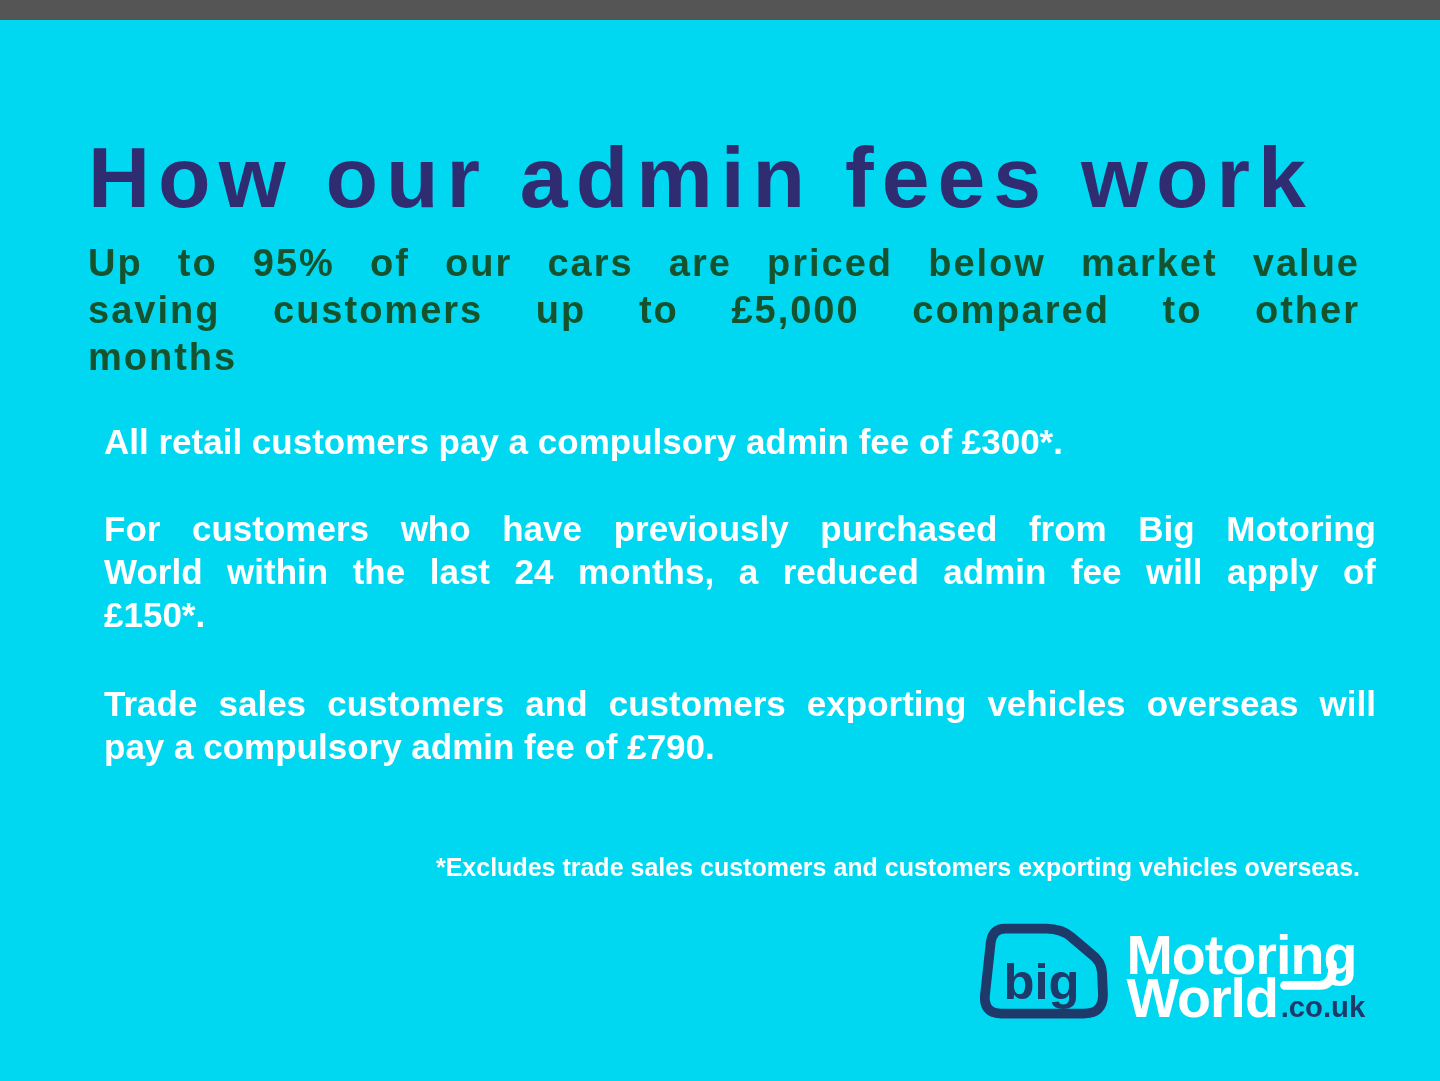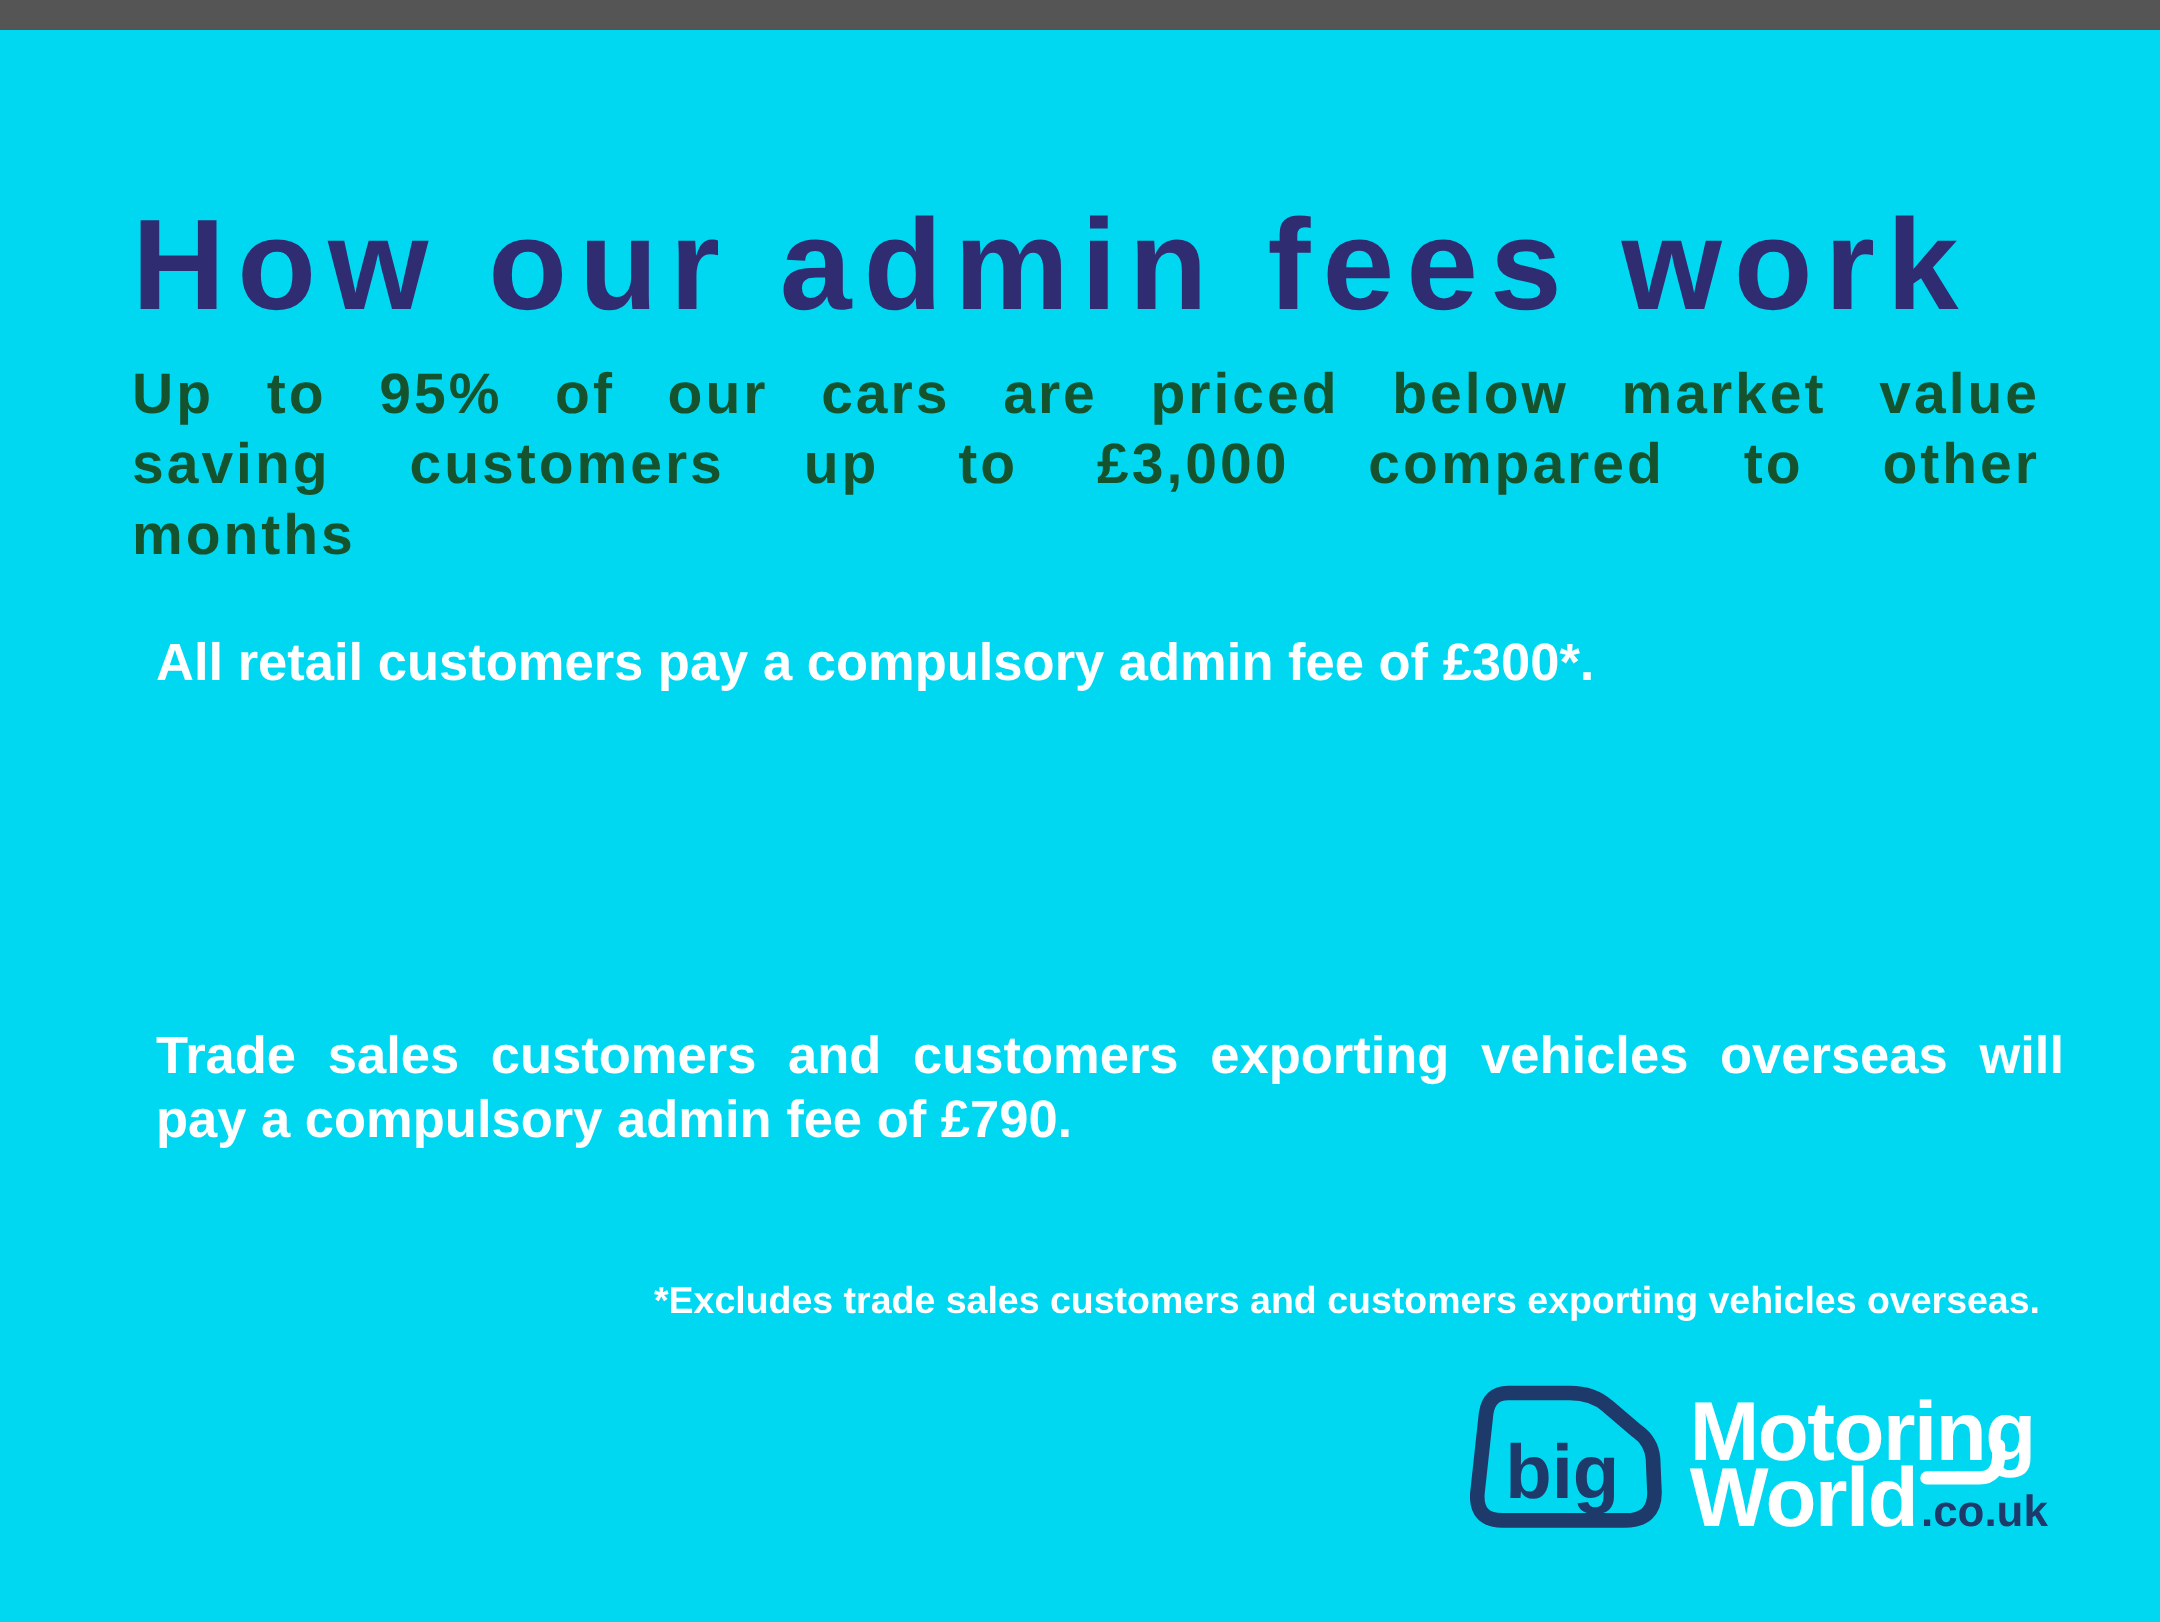--- a/index.html
+++ b/index.html
@@ -80,28 +80,33 @@
 </style>
 </head>
 <body>
 
 <div class="canvas">
 
   <h1 class="headline">How our admin fees work</h1>
 
   <div class="subhead jblock">
       <div class="jline">Up to 95% of our cars are priced below market value</div>
-      <div class="jline">saving customers up to £3,000 compared to other</div>
+      <div class="jline">saving customers up to £5,000 compared to other</div>
       <div class="jline">months</div>
     </div>
 
   <div class="para para-1 jblock">
       <div class="jline">All retail customers pay a compulsory admin fee of £300*.</div>
     </div>
 
+  <div class="para para-2 jblock">
+      <div class="jline">For customers who have previously purchased from Big Motoring</div>
+      <div class="jline">World within the last 24 months, a reduced admin fee will apply of</div>
+      <div class="jline">£150*.</div>
+    </div>
 
   <div class="para para-3 jblock">
       <div class="jline">Trade sales customers and customers exporting vehicles overseas will</div>
       <div class="jline">pay a compulsory admin fee of £790.</div>
     </div>
 
   <div class="footnote">*Excludes trade sales customers and customers exporting vehicles overseas.</div>
 
   <div class="logo">
     <svg width="410" height="127" viewBox="0 0 420 130">

